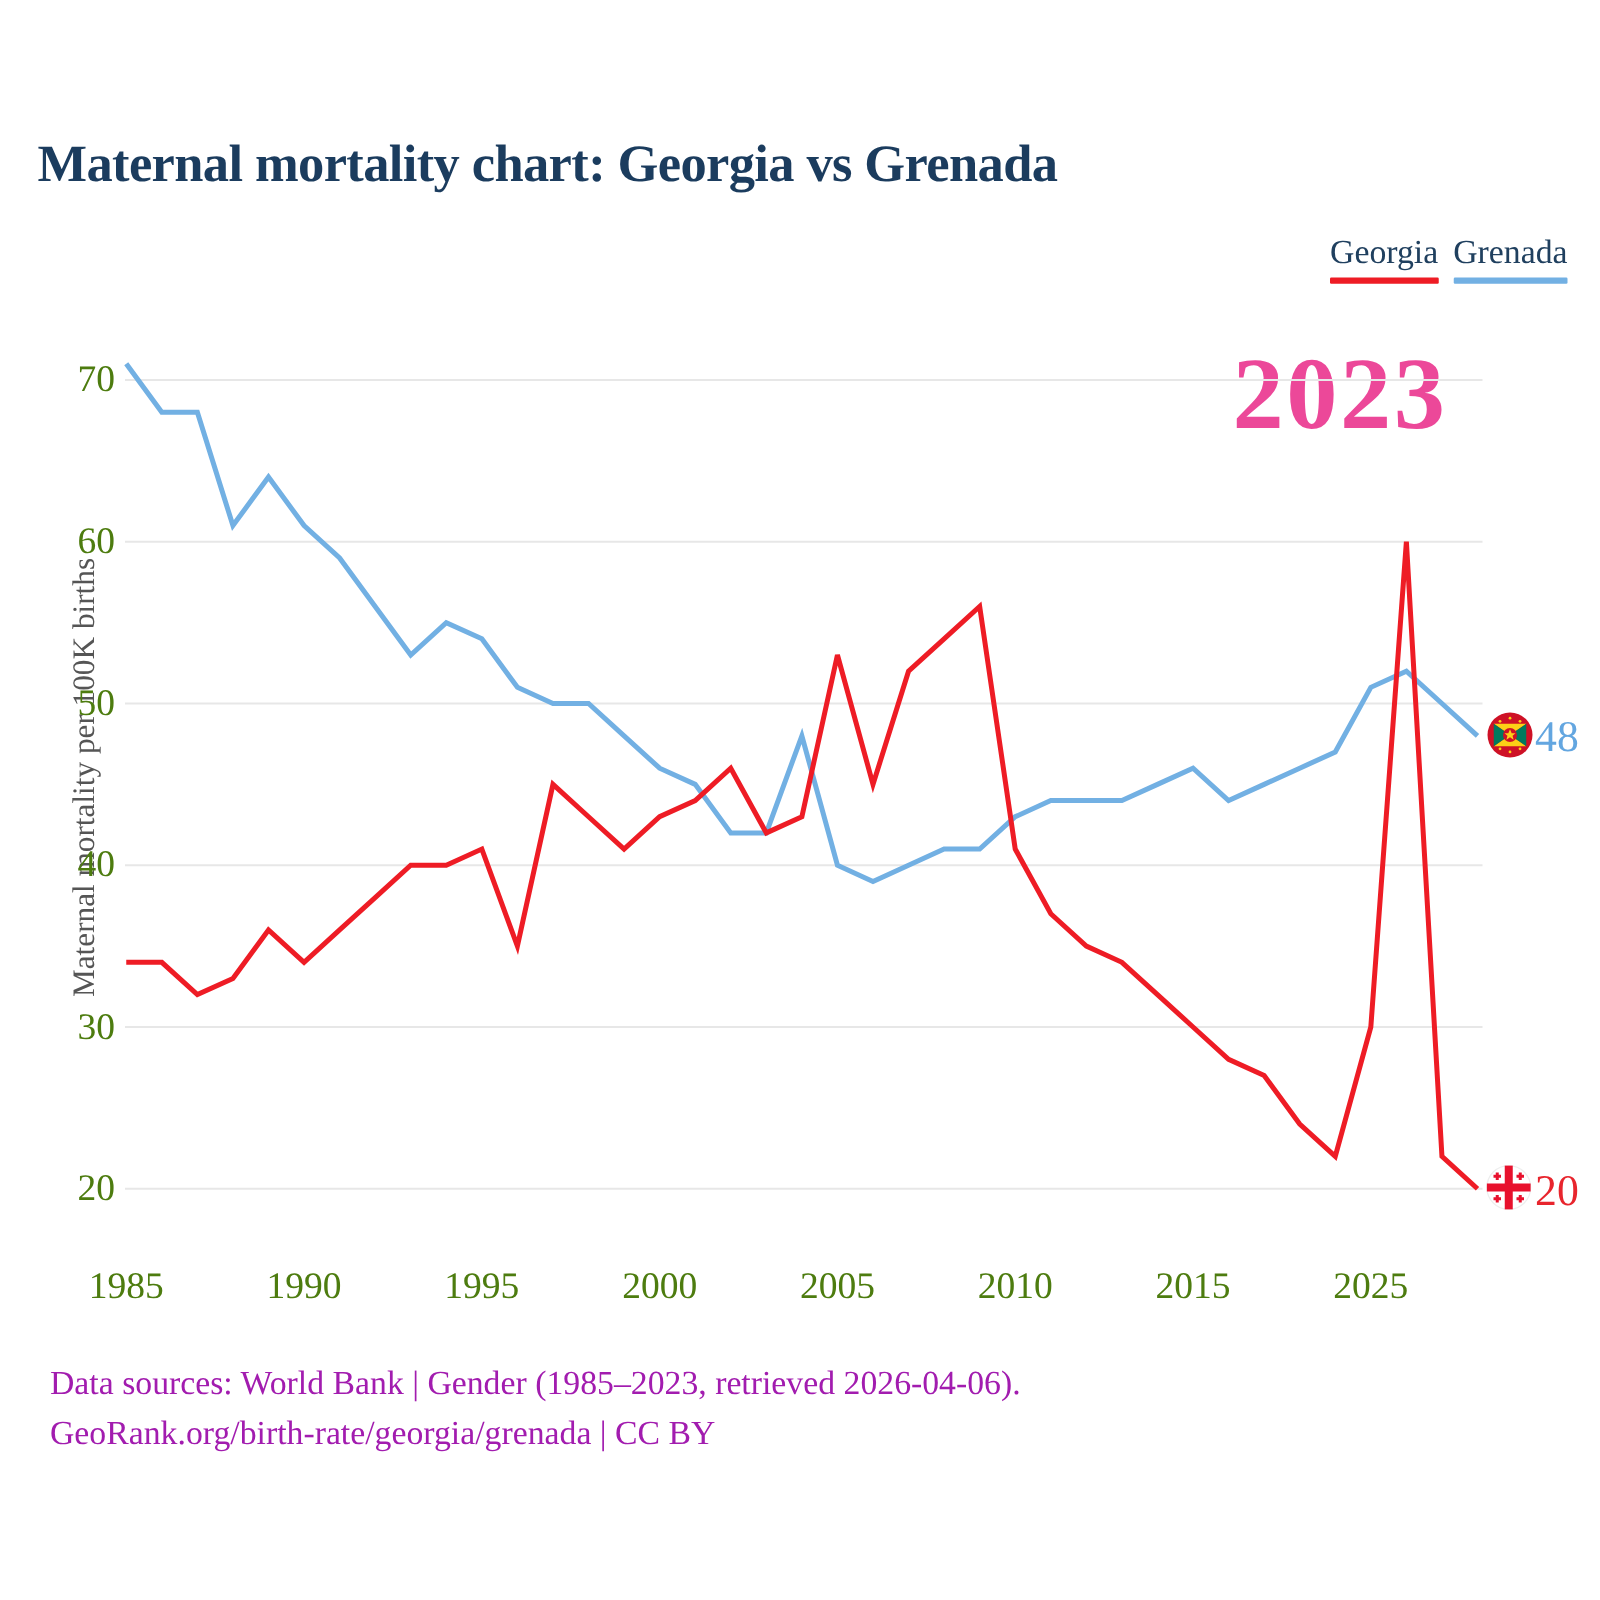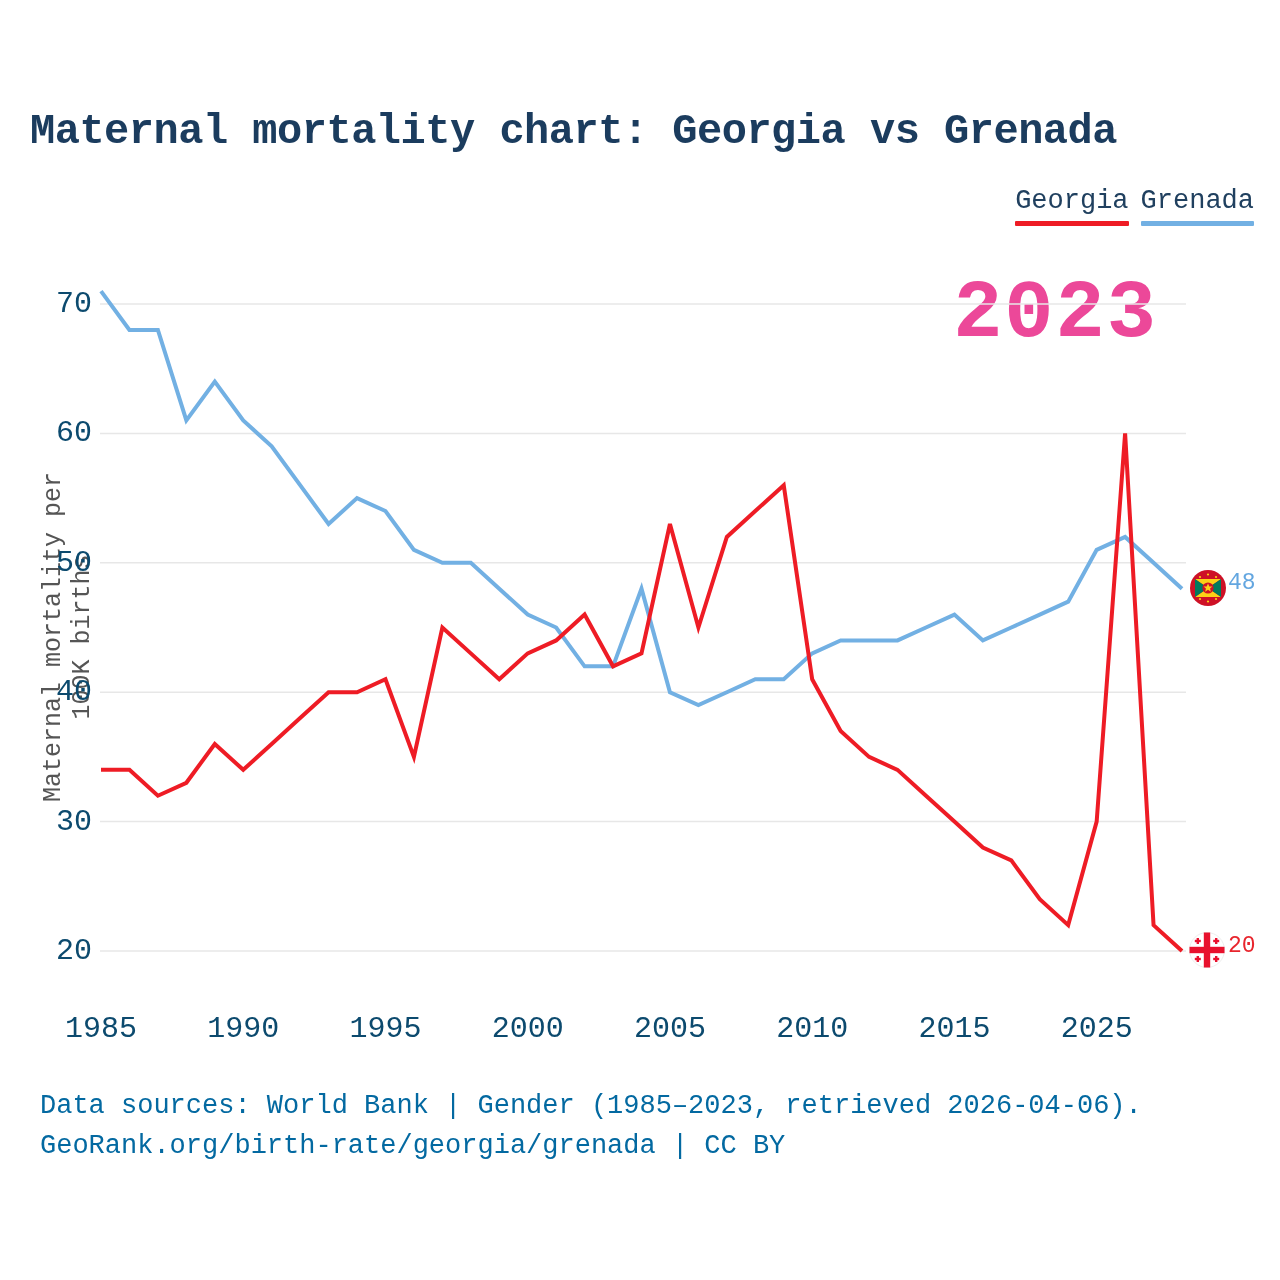--- a/index.html
+++ b/index.html
@@ -1,37 +1,37 @@
 <!DOCTYPE html>
 <html><head>
 <meta charset="utf-8">
 <style>
   html,body{margin:0;padding:0;background:#ffffff;}
   .page{position:relative;width:1280px;height:1280px;background:#ffffff;overflow:hidden;
-        font-family:Liberation Mono, monospace;border-radius:15px;}
+        font-family:Liberation Serif, serif;border-radius:15px;}
   .chart-title{position:absolute;left:30px;top:108px;font-size:42px;font-weight:700;
         color:#1b3c5e;letter-spacing:-0.5px;}
   .legend{position:absolute;top:186px;right:26px;display:flex;gap:12px;}
   .legend-item{display:inline-block;text-align:center;cursor:pointer;}
   .legend-label{font-size:27px;color:#20405f;}
   .legend-bar{height:5px;margin-top:5px;border-radius:1px;}
   .legend-bar.georgia{background:#ee1c25;}
   .legend-bar.grenada{background:#72b0e3;}
   .watermark{position:absolute;top:268px;right:122px;font-size:82px;font-weight:700;
         color:#ec4899;letter-spacing:2px;}
   .y-axis-title{position:absolute;left:-132px;top:608px;width:400px;text-align:center;
         transform:rotate(-90deg);transform-origin:center;font-size:25px;color:#555;}
-  .tick{position:absolute;color:#0c4a6e;font-size:30px;}
+  .tick{position:absolute;color:#4d7c0f;font-size:30px;}
   .y-tick{width:60px;text-align:right;}
   .x-tick{width:120px;text-align:center;top:1012px;}
   svg.chart{position:absolute;left:0;top:0;}
-  .end-label{position:absolute;font-size:23px;}
+  .end-label{position:absolute;font-size:35px;}
   .end-label.grenada{left:1228px;top:570px;color:#63a6e0;}
   .end-label.georgia{left:1228px;top:933px;color:#e8252d;}
-  .footer{position:absolute;left:40px;top:1086px;font-size:27px;color:#0369a1;line-height:40px;}
+  .footer{position:absolute;left:40px;top:1086px;font-size:27px;color:#a21caf;line-height:40px;}
 </style>
 </head>
 <body>
 
 <div class="page">
 
   <div class="chart-title">Maternal mortality chart: Georgia vs Grenada</div>
 
   <div class="legend">
     <div class="legend-item">

